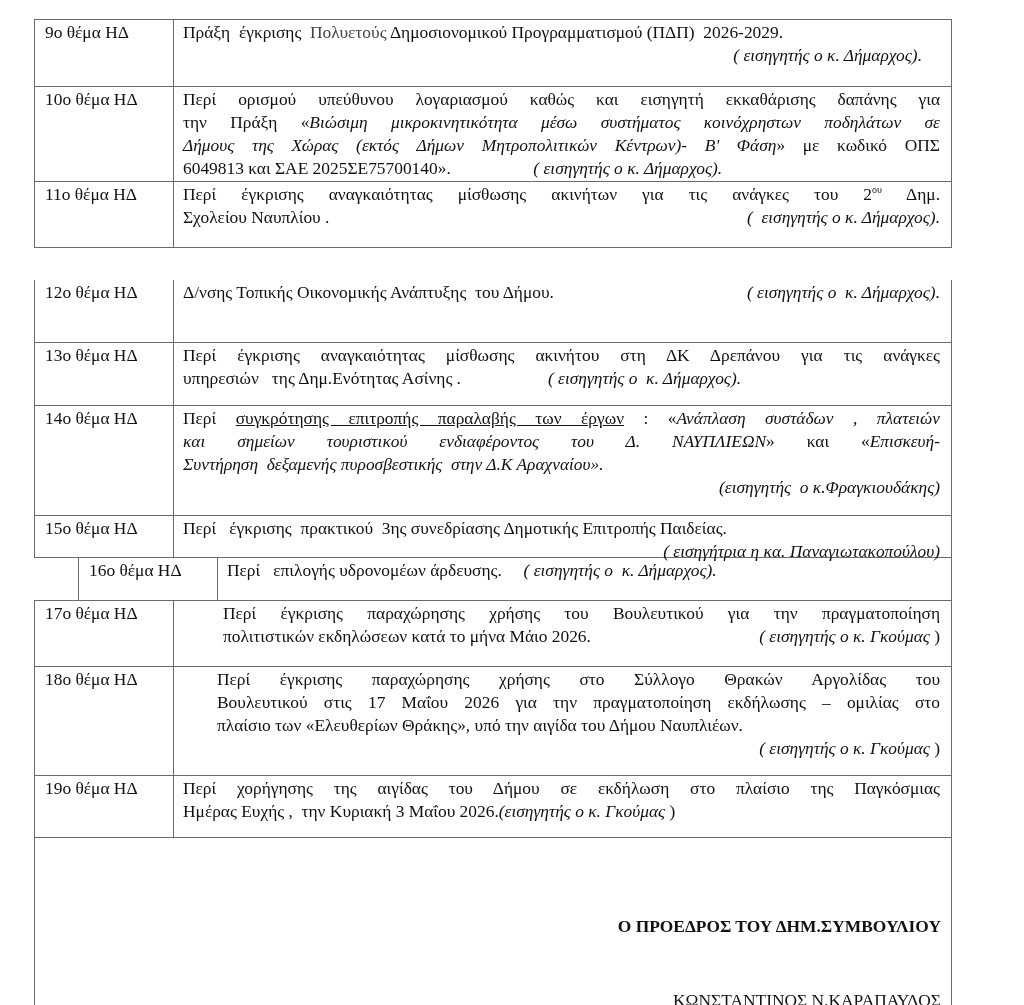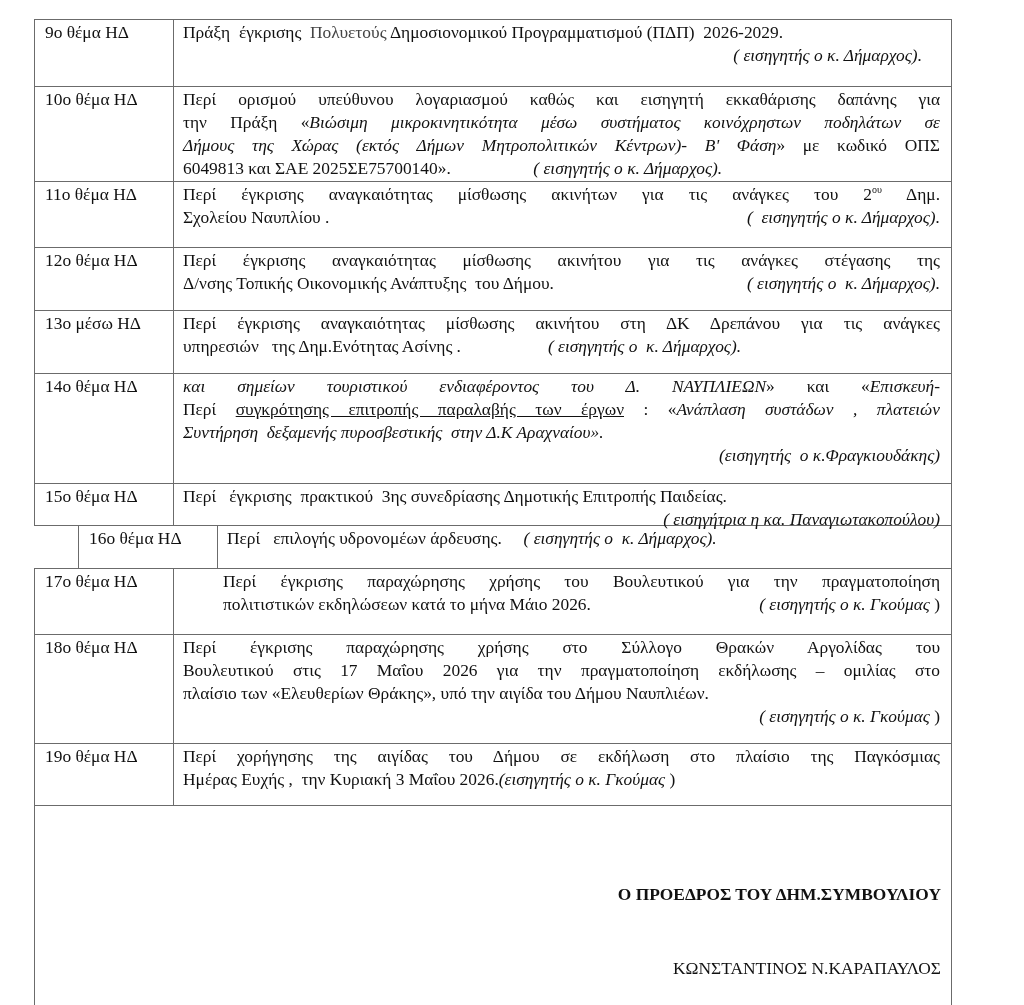--- a/index.html
+++ b/index.html
@@ -45,39 +45,38 @@
           <span class="line"><span class="">6049813 και ΣΑΕ 2025ΣΕ75700140».                   </span><span class="i">( εισηγητής ο κ. Δήμαρχος).</span></span>
         </div>
       </div>
       <div class="row" style="height: 66px;">
         <div class="num">11ο  θέμα ΗΔ</div>
         <div class="txt">
           <span class="line j"><span class="">Περί έγκρισης αναγκαιότητας μίσθωσης ακινήτων για τις ανάγκες του 2</span><span class="sup">ου</span><span class=""> Δημ.</span></span>
           <span class="line" style="display: flex; justify-content: space-between;"><span><span class="">Σχολείου Ναυπλίου .</span></span><span style="white-space: pre;"><span class="i">(  εισηγητής ο κ. Δήμαρχος).</span></span></span>
         </div>
       </div>
-      <div class="row" style="height: 63px;">
+      <div class="row" style="height: 63px; margin-top: 32px;">
         <div class="num">12ο  θέμα ΗΔ</div>
         <div class="txt">
-          <span class="line j"><span class="">Περί έγκρισης αναγκαιότητας  μίσθωσης ακινήτου για τις ανάγκες στέγασης της</span></span>
           <span class="line" style="display: flex; justify-content: space-between; align-items: flex-end;"><span><span class="">Δ/νσης Τοπικής Οικονομικής Ανάπτυξης  του Δήμου.</span></span><span style="white-space: pre;"><span class="i">( εισηγητής ο  κ. Δήμαρχος).</span></span></span>
         </div>
       </div>
       <div class="row" style="height: 63px;">
-        <div class="num">13ο  μέσω ΗΔ</div>
+        <div class="num">13ο  θέμα ΗΔ</div>
         <div class="txt">
           <span class="line j"><span class="">Περί έγκρισης αναγκαιότητας  μίσθωσης ακινήτου στη ΔΚ Δρεπάνου  για τις ανάγκες</span></span>
           <span class="line"><span class="">υπηρεσιών   της Δημ.Ενότητας Ασίνης .                    </span><span class="i">( εισηγητής ο  κ. Δήμαρχος).</span></span>
         </div>
       </div>
       <div class="row" style="height: 110px;">
         <div class="num">14ο  θέμα ΗΔ</div>
         <div class="txt">
+          <span class="line j"><span class="">Περί </span><span class="u">συγκρότησης επιτροπής παραλαβής των έργων</span><span class=""> : «</span><span class="i">Ανάπλαση συστάδων , πλατειών</span></span>
           <span class="line j"><span class="i">και σημείων  τουριστικού  ενδιαφέροντος  του Δ. ΝΑΥΠΛΙΕΩΝ</span><span class="">» και «</span><span class="i">Επισκευή-</span></span>
-          <span class="line j"><span class="">Περί </span><span class="u">συγκρότησης επιτροπής παραλαβής των έργων</span><span class=""> : «</span><span class="i">Ανάπλαση συστάδων , πλατειών</span></span>
           <span class="line"><span class="i">Συντήρηση  δεξαμενής πυροσβεστικής  στην Δ.Κ Αραχναίου».</span></span>
           <span class="line r"><span class="i">(εισηγητής  ο κ.Φραγκιουδάκης)</span></span>
         </div>
       </div>
       <div class="row" style="height: 42px;">
         <div class="num">15ο  θέμα ΗΔ</div>
         <div class="txt">
           <span class="line"><span class="">Περί   έγκρισης  πρακτικού  3ης συνεδρίασης Δημοτικής Επιτροπής Παιδείας.</span></span>
           <span class="line r"><span class="i">( εισηγήτρια η κα. Παναγιωτακοπούλου)</span></span>
         </div>
@@ -88,21 +87,21 @@
           <span class="line"><span class="">Περί   επιλογής υδρονομέων άρδευσης.     </span><span class="i">( εισηγητής ο  κ. Δήμαρχος).</span></span>
         </div>
       </div>
       <div class="row" style="height: 66px; gap: 40px;">
         <div class="num">17ο  θέμα ΗΔ</div>
         <div class="txt">
           <span class="line j"><span class="">Περί έγκρισης παραχώρησης χρήσης του Βουλευτικού για την πραγματοποίηση</span></span>
           <span class="line" style="display: flex; justify-content: space-between;"><span><span class="">πολιτιστικών εκδηλώσεων κατά το μήνα Μάιο 2026.</span></span><span style="white-space: pre;"><span class="i">( εισηγητής ο κ. Γκούμας</span><span class=""> )</span></span></span>
         </div>
       </div>
-      <div class="row" style="height: 109px;">
+      <div class="row" style="height: 109px; gap: 34px;">
         <div class="num">18ο  θέμα ΗΔ</div>
         <div class="txt">
           <span class="line j"><span class="">Περί έγκρισης παραχώρησης χρήσης στο  Σύλλογο Θρακών Αργολίδας του</span></span>
           <span class="line j"><span class="">Βουλευτικού στις 17 Μαΐου 2026 για την πραγματοποίηση εκδήλωσης – ομιλίας στο</span></span>
           <span class="line"><span class="">πλαίσιο των «Ελευθερίων Θράκης», υπό την αιγίδα του Δήμου Ναυπλιέων.</span></span>
           <span class="line r"><span class="i">( εισηγητής ο κ. Γκούμας</span><span class=""> )</span></span>
         </div>
       </div>
       <div class="row" style="height: 62px;">
         <div class="num">19ο  θέμα ΗΔ</div>

